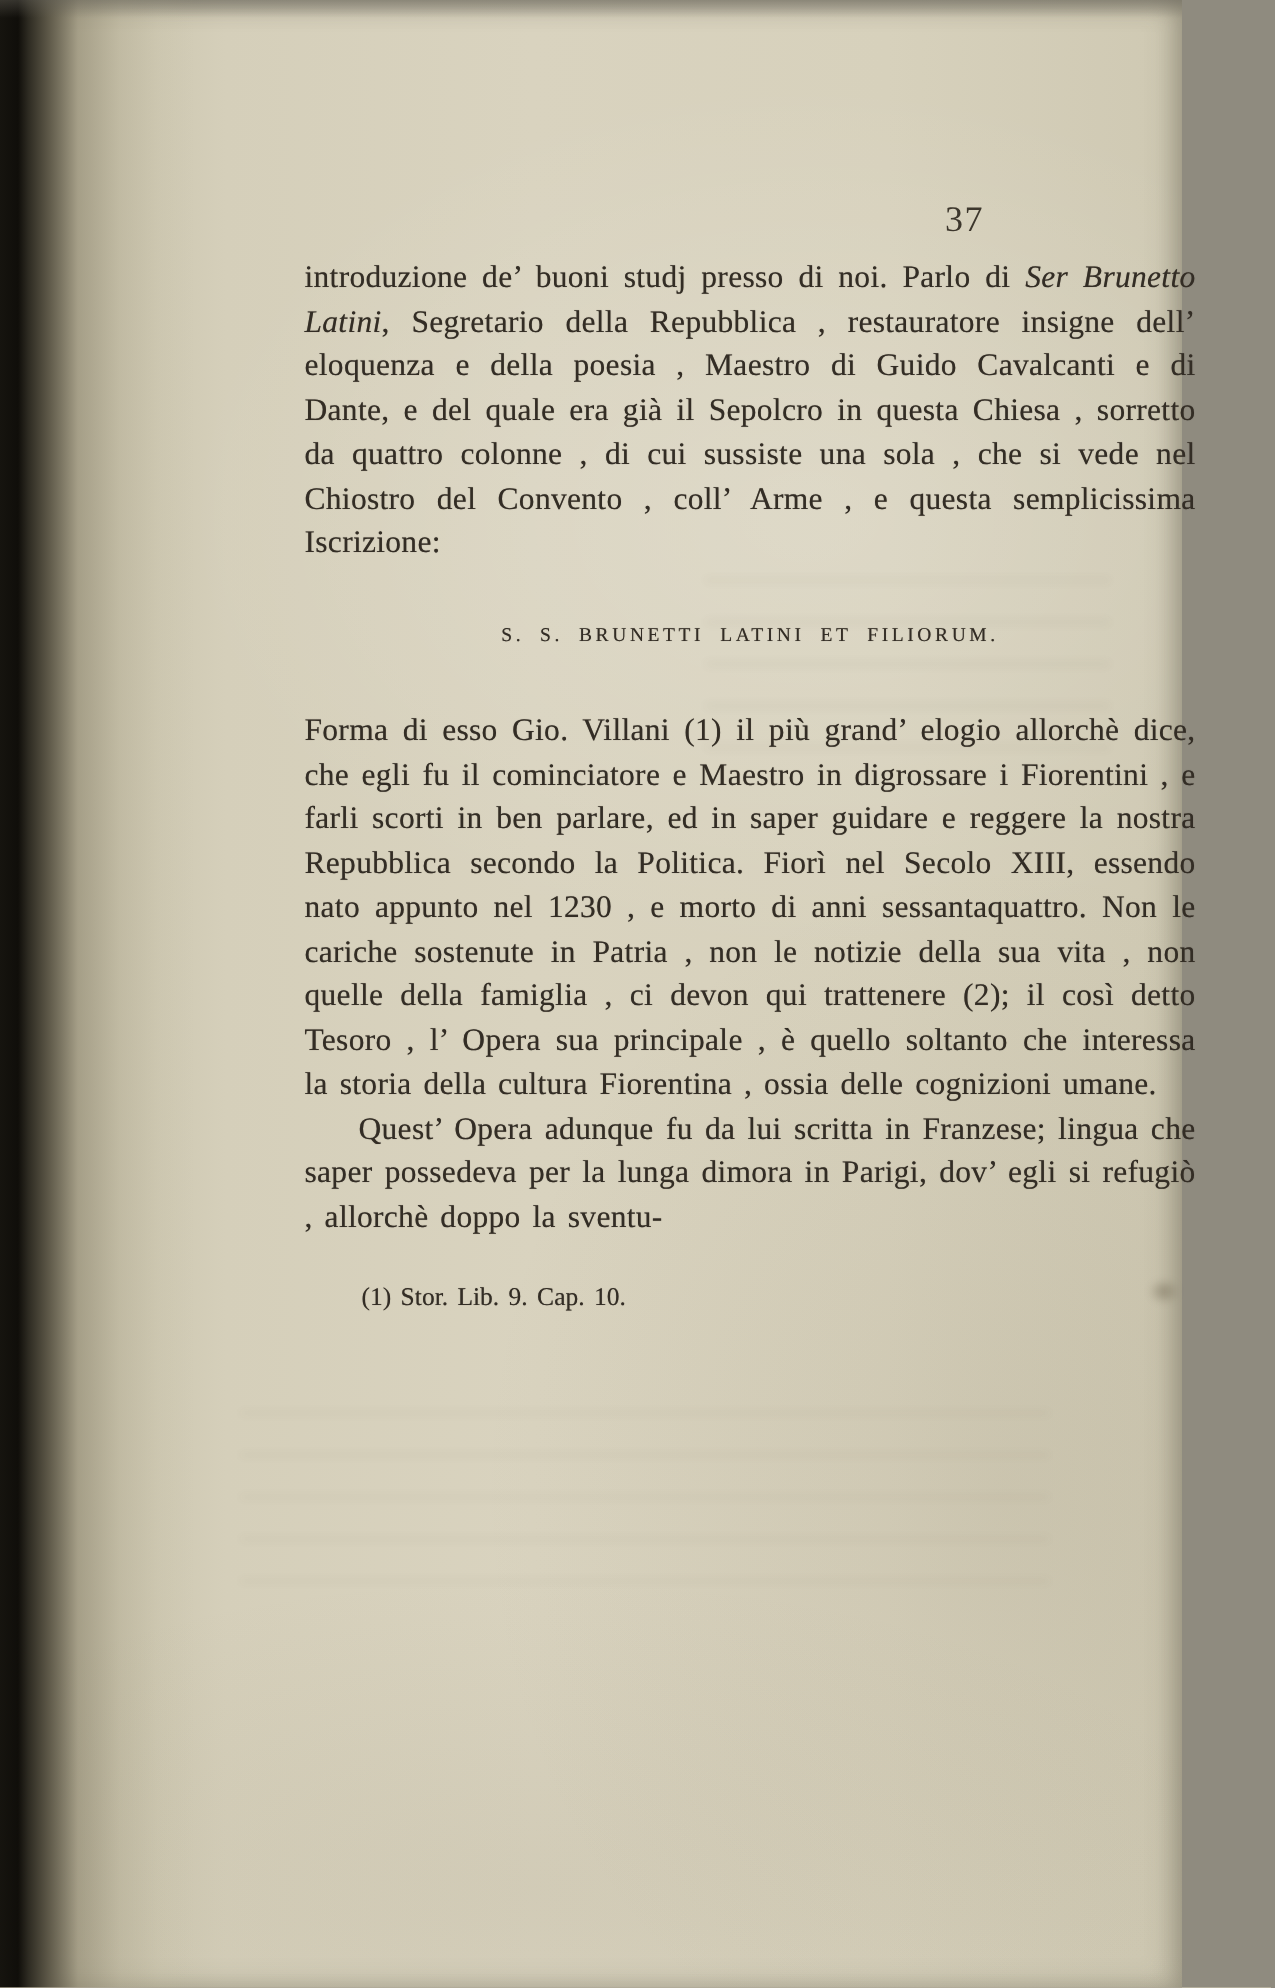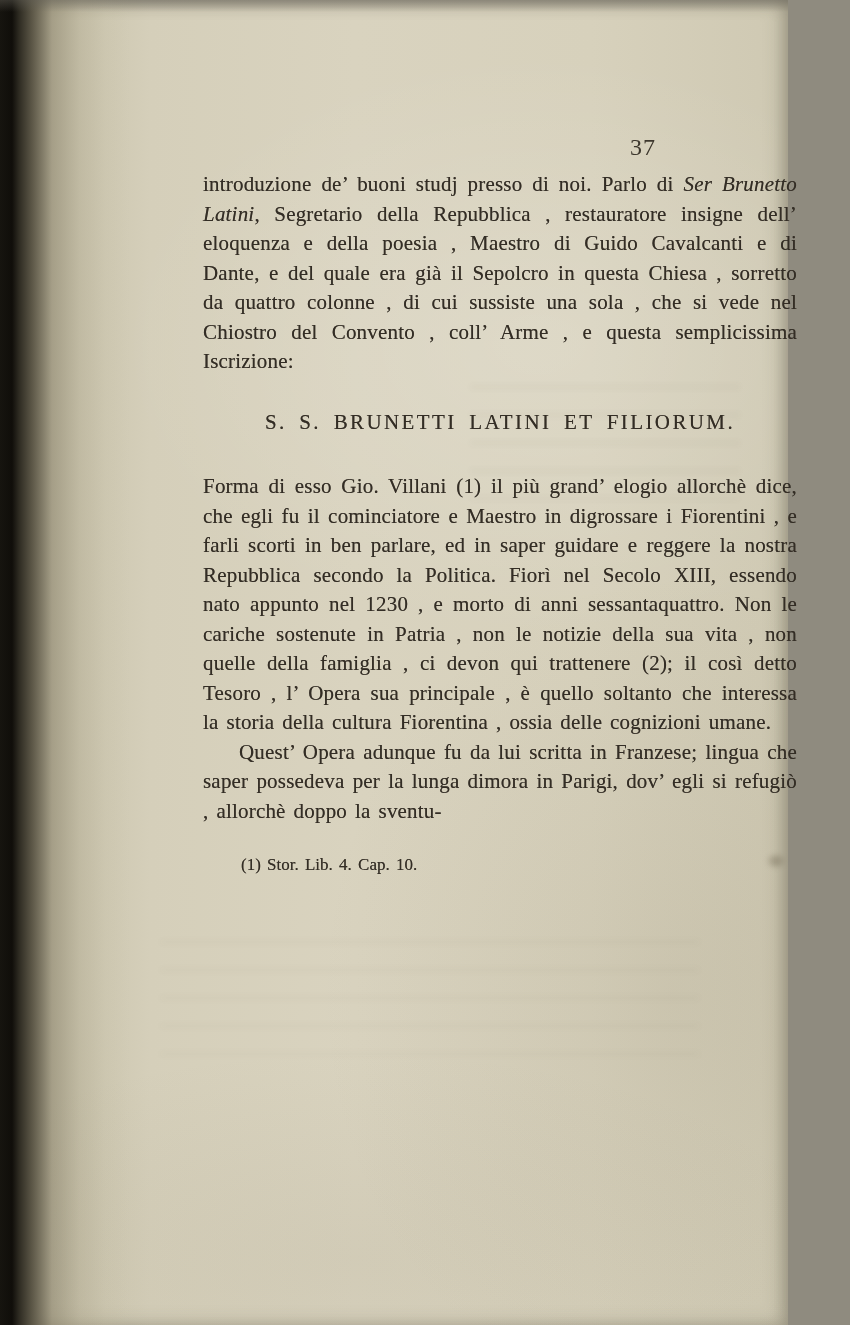--- a/index.html
+++ b/index.html
@@ -88,21 +88,21 @@
   }
   .para.indent {
     text-indent: 36px;
   }
   .italic {
     font-style: italic;
   }
   .inscription {
     margin: 31px 0 35px 0;
     text-align: center;
-    font-size: 21px;
+    font-size: 13px;
     letter-spacing: 2.4px;
     word-spacing: 5px;
     color: #332d25;
   }
   .footnotes {
     margin-top: 27px;
     font-size: 17px;
     line-height: 23.5px;
     word-spacing: 2px;
   }
@@ -133,18 +133,18 @@
 
     <p class="para"><span>introduzione de’ buoni studj presso di noi.  Parlo di </span><span class="italic">Ser Brunetto Latini</span><span>, Segretario della Repubblica , restauratore insigne dell’ eloquenza e della poesia , Maestro di Guido Cavalcanti e di Dante, e del quale era già il Sepolcro in questa Chiesa , sorretto da quattro colonne , di cui sussiste una sola , che si vede nel Chiostro del Convento , coll’ Arme , e questa semplicissima Iscrizione:</span></p>
 
     <div class="inscription">S. S. BRUNETTI LATINI ET FILIORUM.</div>
 
     <p class="para">Forma di esso Gio. Villani (1) il più grand’ elogio allorchè dice, che egli fu il cominciatore e Maestro in digrossare i Fiorentini , e farli scorti in ben parlare, ed in saper guidare e reggere la nostra Repubblica secondo la Politica. Fiorì nel Secolo XIII, essendo nato appunto nel 1230 , e morto di anni sessantaquattro. Non le cariche sostenute in Patria , non le notizie della sua vita , non quelle della famiglia , ci devon qui trattenere (2); il così detto Tesoro , l’ Opera sua principale , è quello soltanto che interessa la storia della cultura Fiorentina , ossia delle cognizioni umane.</p>
 
     <p class="para indent">Quest’ Opera adunque fu da lui scritta in Franzese; lingua che saper possedeva per la lunga dimora in Parigi, dov’ egli si refugiò , allorchè doppo la sventu-</p>
 
     <div class="footnotes">
-      <p class="footnote">(1) Stor. Lib. 4. Cap. 10.</p>
+      <p class="footnote">(1) Stor. Lib. 9. Cap. 10.</p>
     </div>
 
   </div>
 
 </div>
 
 </body></html>

